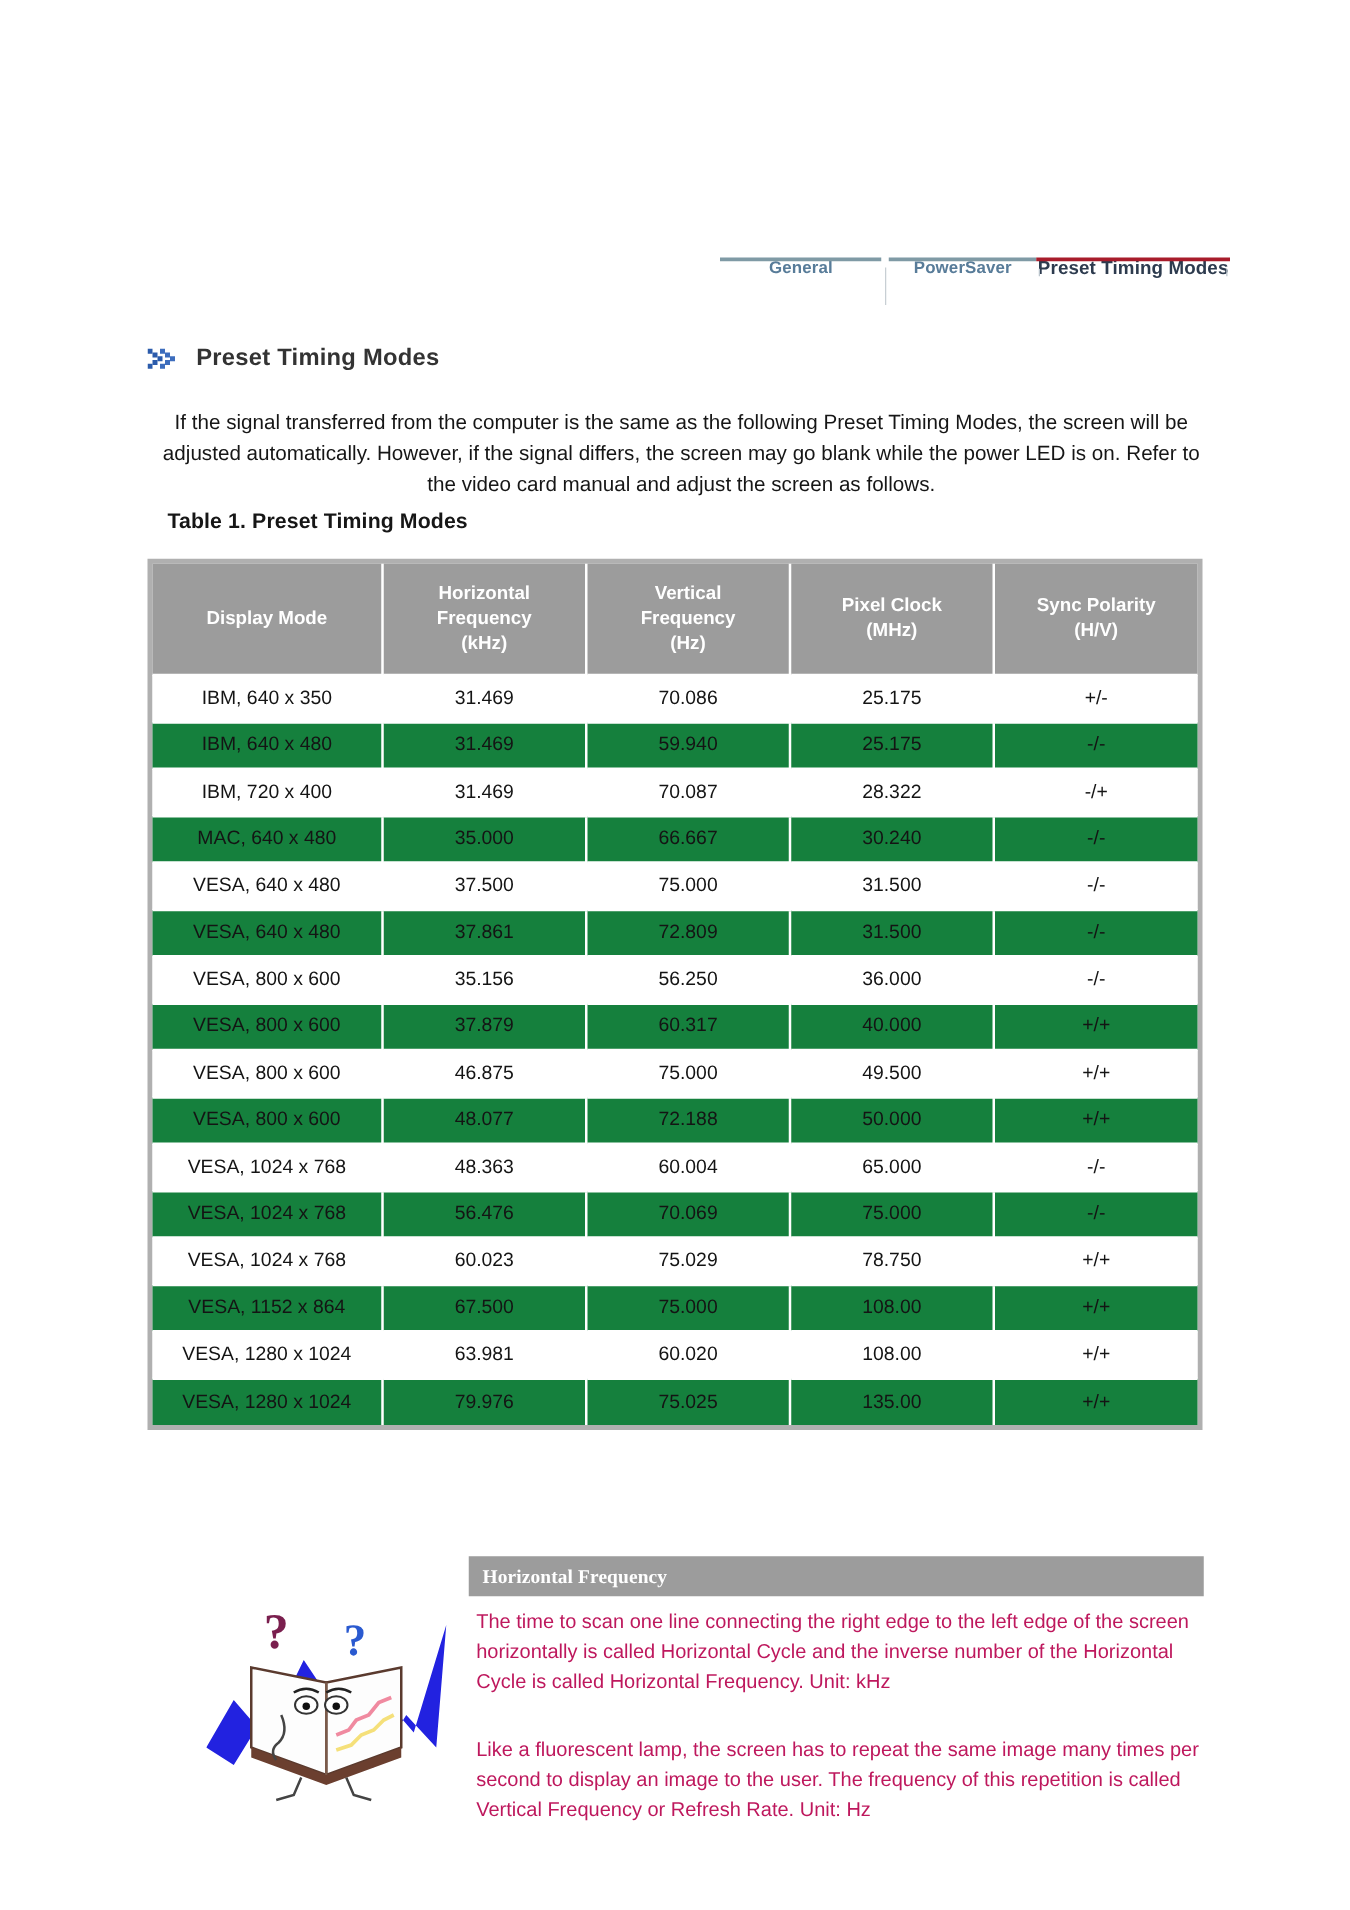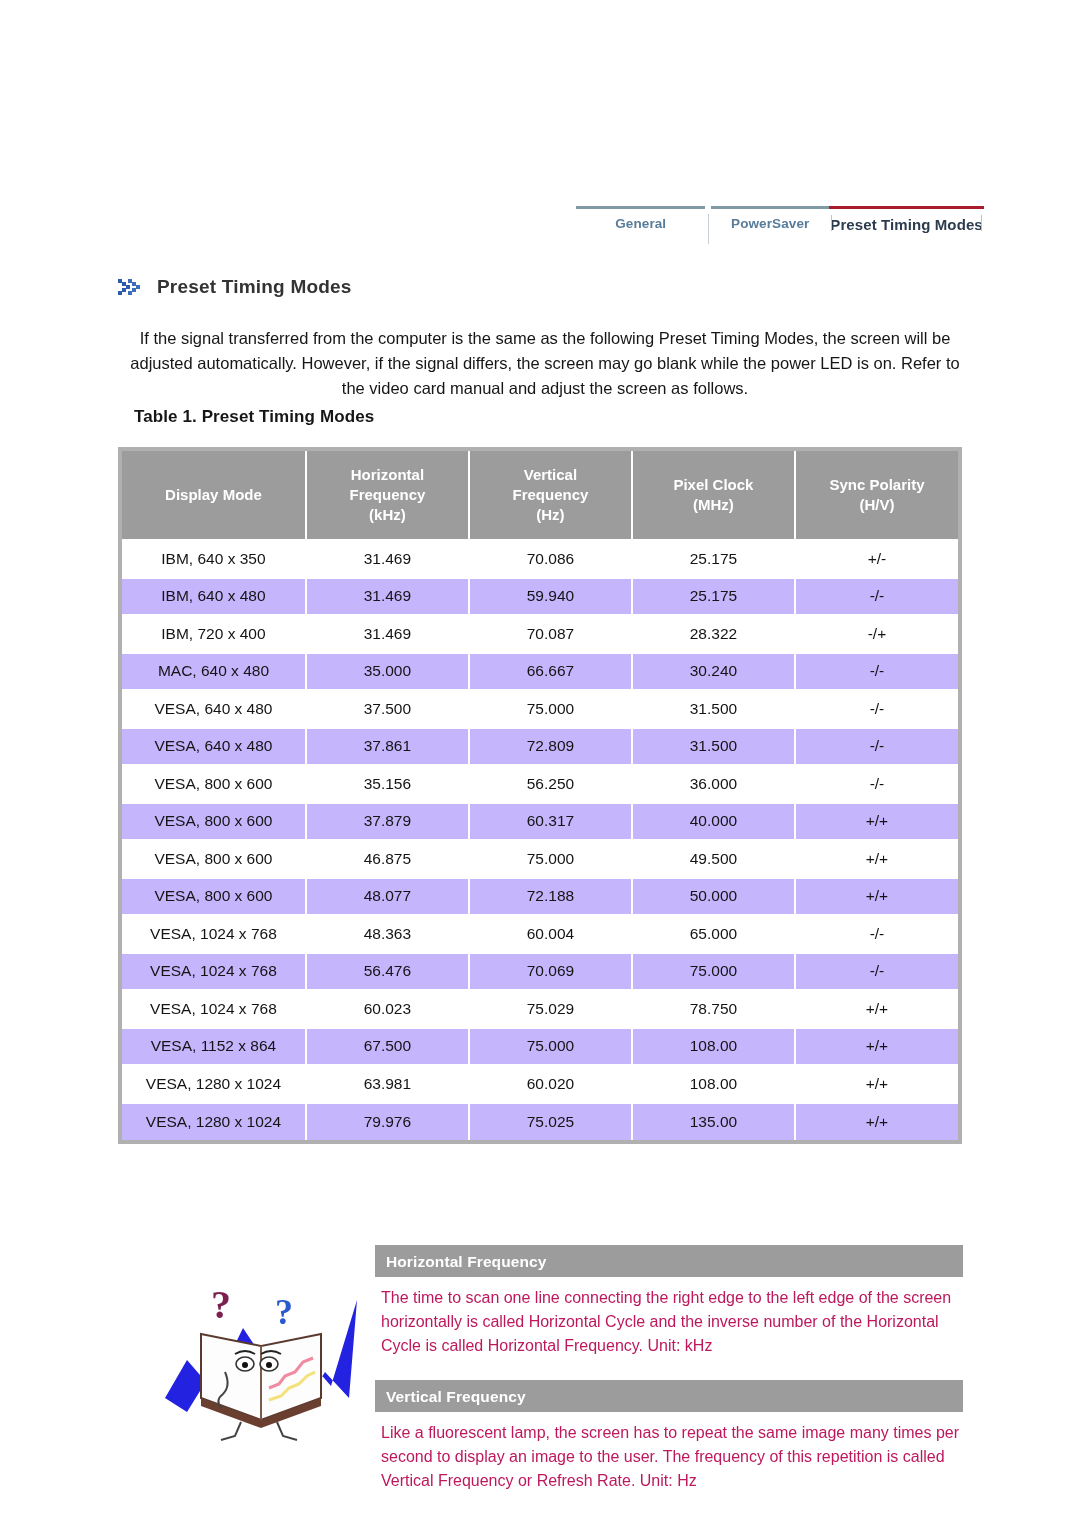--- a/index.html
+++ b/index.html
@@ -24,21 +24,20 @@
     width: 408px;
     display: flex;
     align-items: flex-start;
   }
   .tab {
     position: relative;
     text-align: center;
     font-size: 13.5px;
     font-weight: bold;
     letter-spacing: .1px;
-    padding-top: 10px;
     white-space: nowrap;
   }
   .tab .rule {
     position: absolute;
     left: 0; right: 0; top: 0;
     height: 3px;
   }
   .tab-general      { width: 132px; color: #587c99; }
   .tab-general .rule{ background: #7f9aa5; }
   .tab-sep          { width: 6px; align-self: stretch; }
@@ -140,21 +139,21 @@
     text-align: center;
     height: 37.5px;
     padding: 0;
     border-right: 2px solid #ffffff;
     border-bottom: 2px solid #ffffff;
     box-sizing: border-box;
     vertical-align: middle;
     background: #ffffff;
   }
   table.preset tbody td:last-child { border-right: none; }
-  table.preset tbody tr.alt td { background: #c4b5fd; }
+  table.preset tbody tr.alt td { background: #15803d; }
   table.preset tbody tr:last-child td { border-bottom: none; }
 
   
   .illus {
     position: absolute;
     left: 165px;
     top: 1272px;
     width: 200px;
     height: 172px;
   }
@@ -168,20 +167,21 @@
   }
   .info-head {
     background: #9c9c9c;
     color: #ffffff;
     font-size: 15.5px;
     font-weight: bold;
     padding: 8px 0 8px 11px;
     letter-spacing: .1px;
     box-sizing: border-box;
     height: 32px;
+    font-family: Liberation Serif, serif;
   }
   .info-body {
     font-size: 16px;
     line-height: 24px;
     color: #be185d;
     padding: 9px 0 0 6px;
   }
   .info-gap { height: 22px; }
 </style>
 </head>
@@ -411,16 +411,15 @@
   <text x="110" y="52" font-family="'Liberation Serif', serif" font-size="36" font-weight="bold" fill="#2a5ad0">?</text>
 </svg>
 
 <div class="info-col">
   <div>
     <div class="info-head">Horizontal Frequency</div>
     <div class="info-body">The time to scan one line connecting the right edge to the left edge of the screen horizontally is called Horizontal Cycle and the inverse number of the Horizontal Cycle is called Horizontal Frequency. Unit: kHz</div>
   </div>
   <div class="info-gap"></div>
   <div>
-    <div class="info-head">Vertical Frequency</div>
     <div class="info-body">Like a fluorescent lamp, the screen has to repeat the same image many times per second to display an image to the user. The frequency of this repetition is called Vertical Frequency or Refresh Rate. Unit: Hz</div>
   </div>
 </div>
 
 </body></html>

